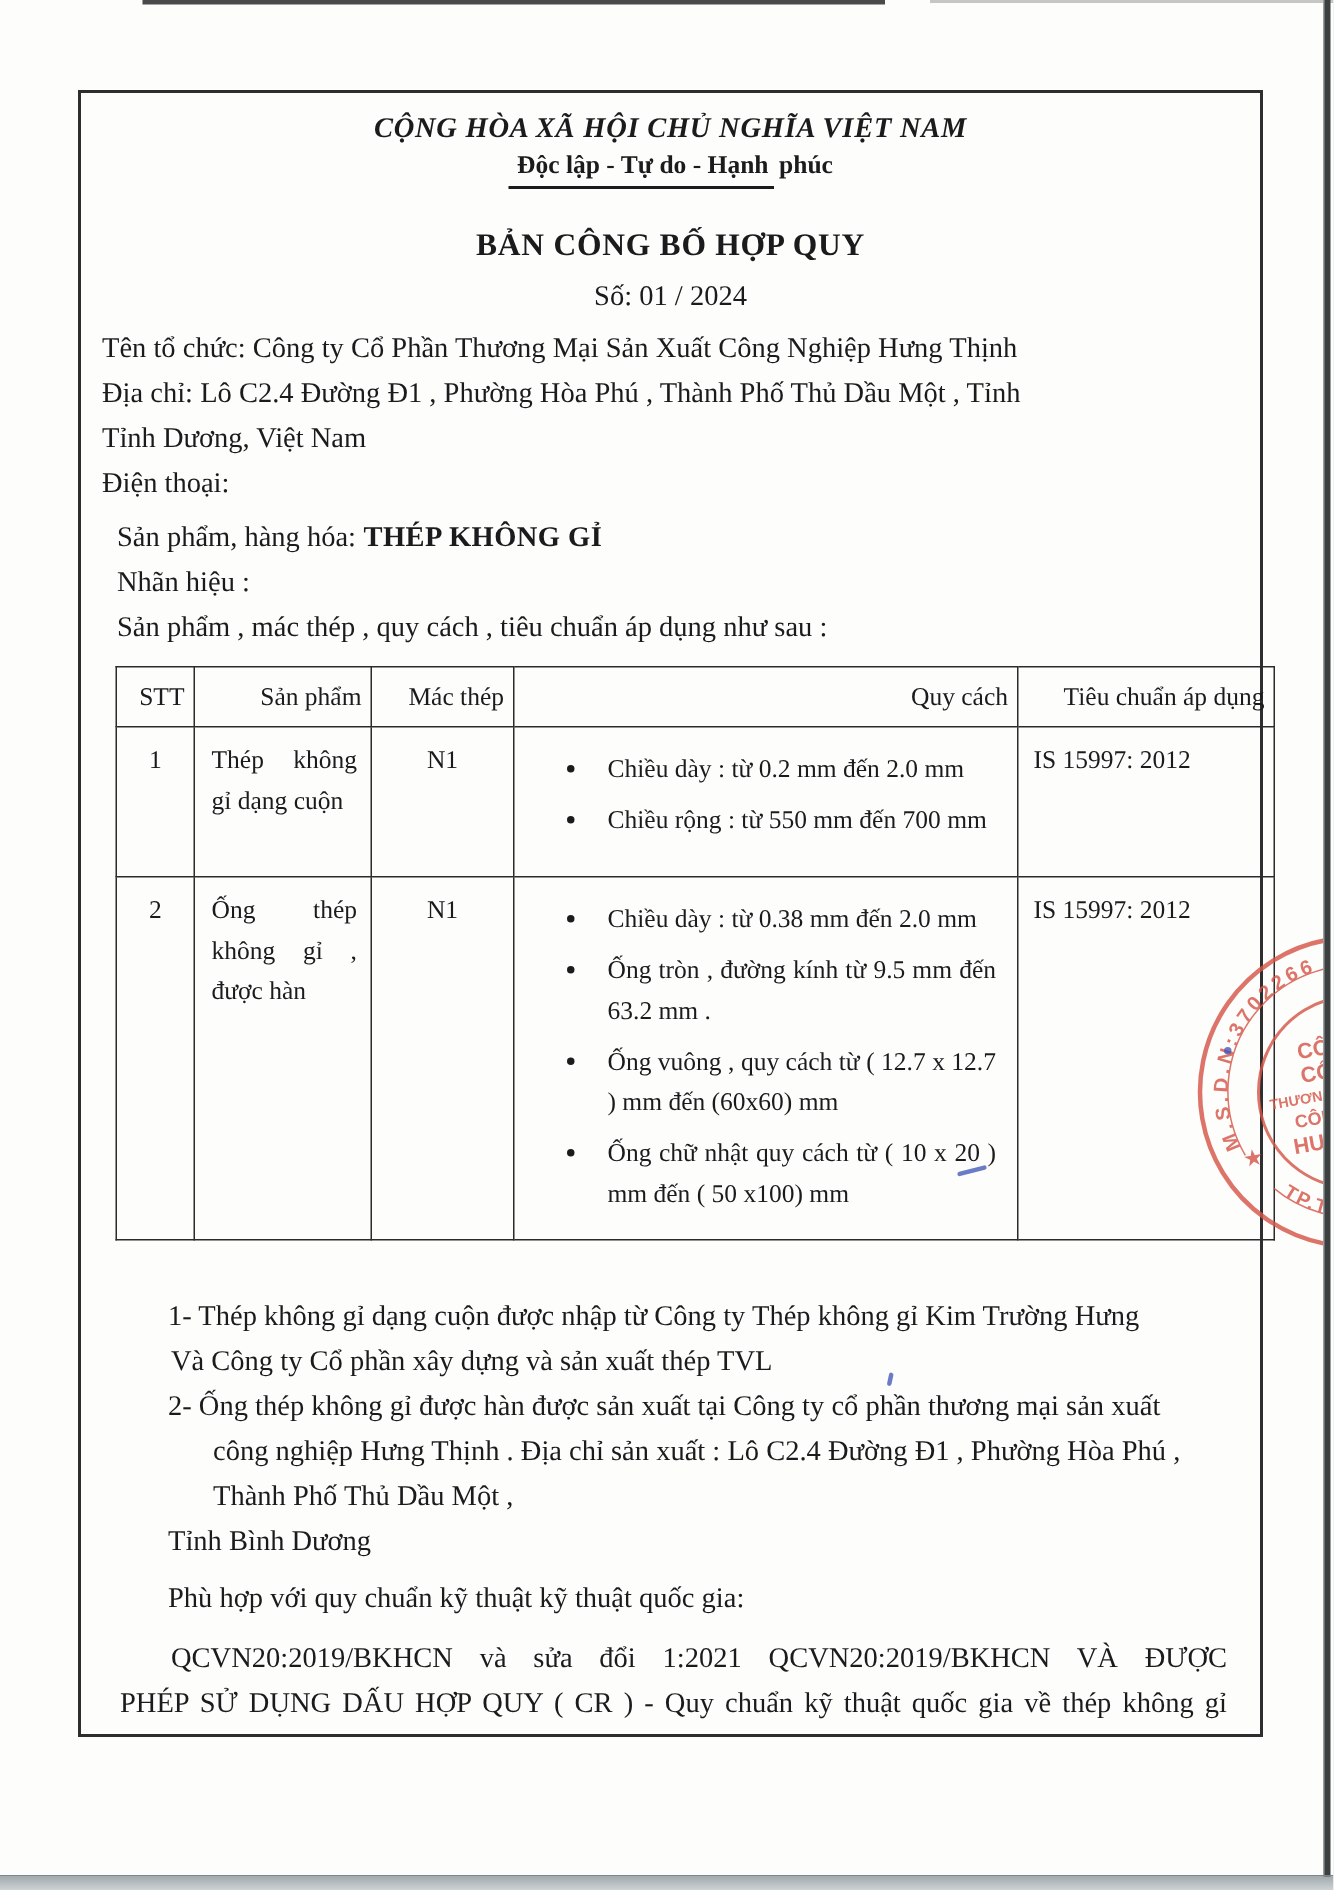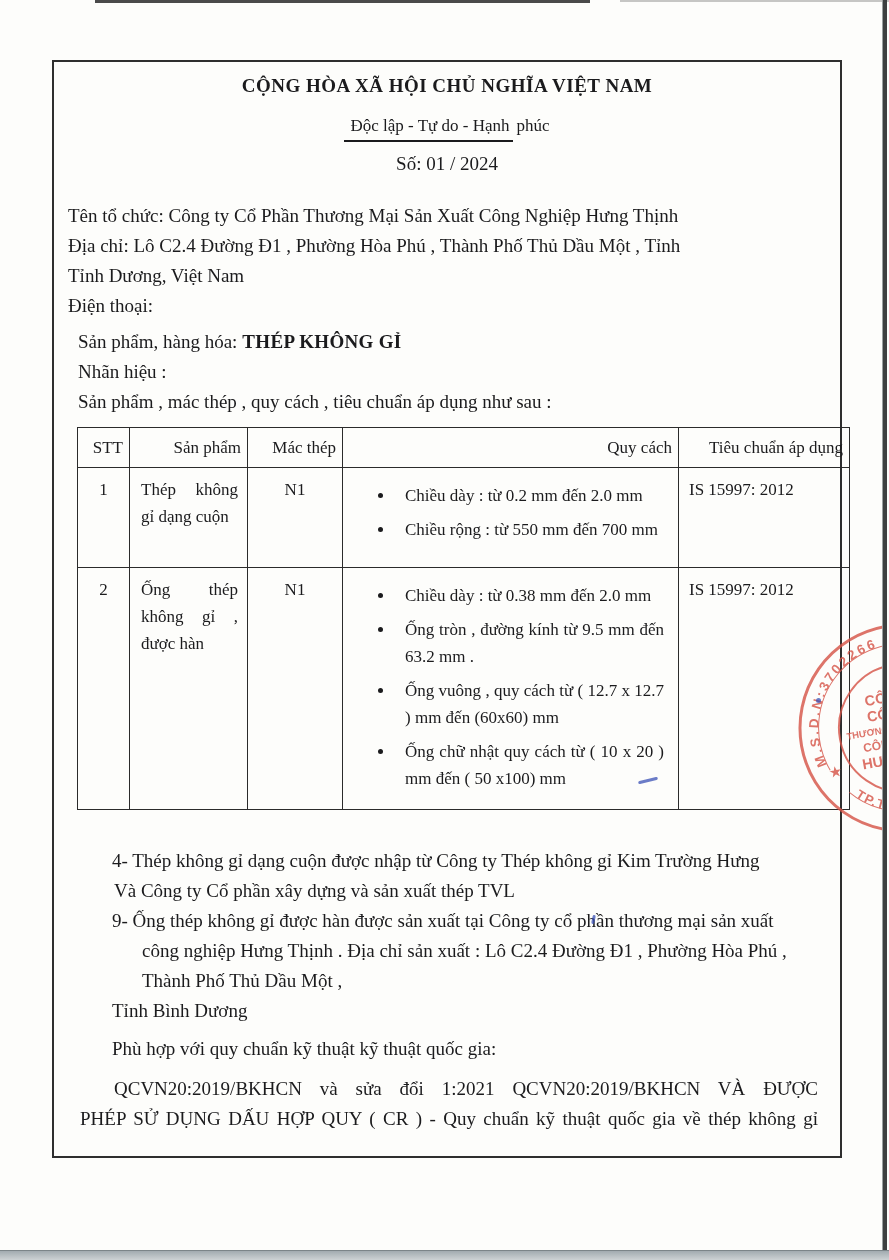--- a/index.html
+++ b/index.html
@@ -12,27 +12,27 @@
   
   .scan-top{position:absolute;top:0;left:95px;width:495px;height:3px;background:#4a4a4a;}
   .scan-top2{position:absolute;top:0;left:620px;width:269px;height:2px;background:#c6c6c4;}
   .scan-right{position:absolute;top:0;right:2px;width:4px;height:1260px;background:#3d4040;border-left:1px solid #9aa0a0;z-index:9;}
   .scan-bottom{position:absolute;left:0;bottom:0;width:100%;height:9px;
     background:linear-gradient(to bottom,#a2abb0,#cdd2d4);border-top:1px solid #7c8589;z-index:9;}
   
   .frame{position:absolute;left:52px;top:60px;width:790px;height:1098px;
     border:2px solid #2e2e2e;box-sizing:border-box;padding:12px 12px 0 12px;}
   .center{text-align:center;}
-  .republic{font-size:19px;font-weight:bold;letter-spacing:.5px;line-height:24px;}
-  .motto{margin-top:16px;font-size:17px;font-weight:normal;line-height:24px;}
+  .republic{font-size:19px;font-weight:bold;letter-spacing:.5px;line-height:24px;font-style:italic;}
+  .motto{margin-top:0;font-size:17px;font-weight:bold;line-height:24px;}
   .motto .ul{border-bottom:2px solid #1b1b1d;padding:0 4px 2px 6px;display:inline-block;}
   .motto .tail{padding-left:3px;}
   .doc-title{margin-top:24px;font-size:21px;font-weight:bold;letter-spacing:.5px;line-height:26px;}
   .doc-number{margin-top:7px;font-size:19px;line-height:30px;}
-  .info{margin-top:22px;font-size:19px;line-height:30px;padding:0 2px;}
+  .info{margin-top:5px;font-size:19px;line-height:30px;padding:0 2px;}
   .indent1{padding-left:10px;}
   .product-line{margin-top:6px;}
   .product-line .lbl{padding-right:5px;}
   .product-line b{letter-spacing:.3px;}
   
   table.spec{border-collapse:collapse;margin:10px 0 0 11px;width:772px;
     font-size:17px;line-height:27px;table-layout:fixed;}
   table.spec th,table.spec td{border:1.5px solid #2b2b2b;font-weight:normal;
     vertical-align:top;box-sizing:border-box;}
   table.spec thead tr{height:40px;}
@@ -73,20 +73,21 @@
   <div class="scan-top"></div>
   <div class="scan-top2"></div>
 
   <div class="frame">
 
     <div class="center republic">CỘNG HÒA XÃ HỘI CHỦ NGHĨA VIỆT NAM</div>
     <div class="center motto">
       <span class="ul">Độc lập - Tự do - Hạnh</span><span class="tail">phúc</span>
     </div>
 
+    <div class="center doc-title">BẢN CÔNG BỐ HỢP QUY</div>
     <div class="center doc-number">Số: 01 / 2024</div>
 
     <div class="info">
       <div>Tên tổ chức: Công ty Cổ Phần Thương Mại Sản Xuất Công Nghiệp Hưng Thịnh</div>
       <div>Địa chỉ: Lô C2.4 Đường Đ1 , Phường Hòa Phú , Thành Phố Thủ Dầu Một , Tỉnh</div>
       <div>Tỉnh Dương, Việt Nam</div>
       <div>Điện thoại:</div>
       <div class="indent1 product-line">
         <span class="lbl">Sản phẩm, hàng hóa:</span><b>THÉP KHÔNG GỈ</b>
       </div>
@@ -135,23 +136,23 @@
               <li>Ống vuông , quy cách từ ( 12.7 x 12.7 ) mm đến (60x60) mm</li>
               <li>Ống chữ nhật quy cách từ ( 10 x 20 ) mm đến ( 50 x100) mm</li>
             </ul>
           </td>
           <td class="c-std">IS 15997: 2012</td>
         </tr>
       </tbody>
     </table>
 
     <div class="notes">
-      <div class="n-ind">4-  Thép không gỉ dạng cuộn được nhập từ Công ty Thép không gỉ Kim Trường Hưng</div>
+      <div class="n-ind">1-  Thép không gỉ dạng cuộn được nhập từ Công ty Thép không gỉ Kim Trường Hưng</div>
       <div class="n-ind2">Và Công ty Cổ phần xây dựng và sản xuất thép TVL</div>
-      <div class="n-ind n-just">9-  Ống thép không gỉ được hàn được sản xuất tại Công ty cổ phần thương mại sản xuất</div>
+      <div class="n-ind n-just">2-  Ống thép không gỉ được hàn được sản xuất tại Công ty cổ phần thương mại sản xuất</div>
       <div class="n-hang n-just">công nghiệp Hưng Thịnh . Địa chỉ sản xuất : Lô C2.4 Đường Đ1 , Phường Hòa Phú ,</div>
       <div class="n-hang">Thành Phố Thủ Dầu Một ,</div>
       <div class="n-ind">Tỉnh Bình Dương</div>
       <div class="n-ind conform">Phù hợp với quy chuẩn kỹ thuật kỹ thuật quốc gia:</div>
       <div class="qcvn1">QCVN20:2019/BKHCN  và  sửa  đổi  1:2021  QCVN20:2019/BKHCN  VÀ  ĐƯỢC</div>
       <div class="qcvn2">PHÉP SỬ DỤNG DẤU HỢP QUY ( CR ) -  Quy chuẩn kỹ thuật quốc gia về thép không gỉ</div>
     </div>
 
   </div>
 

